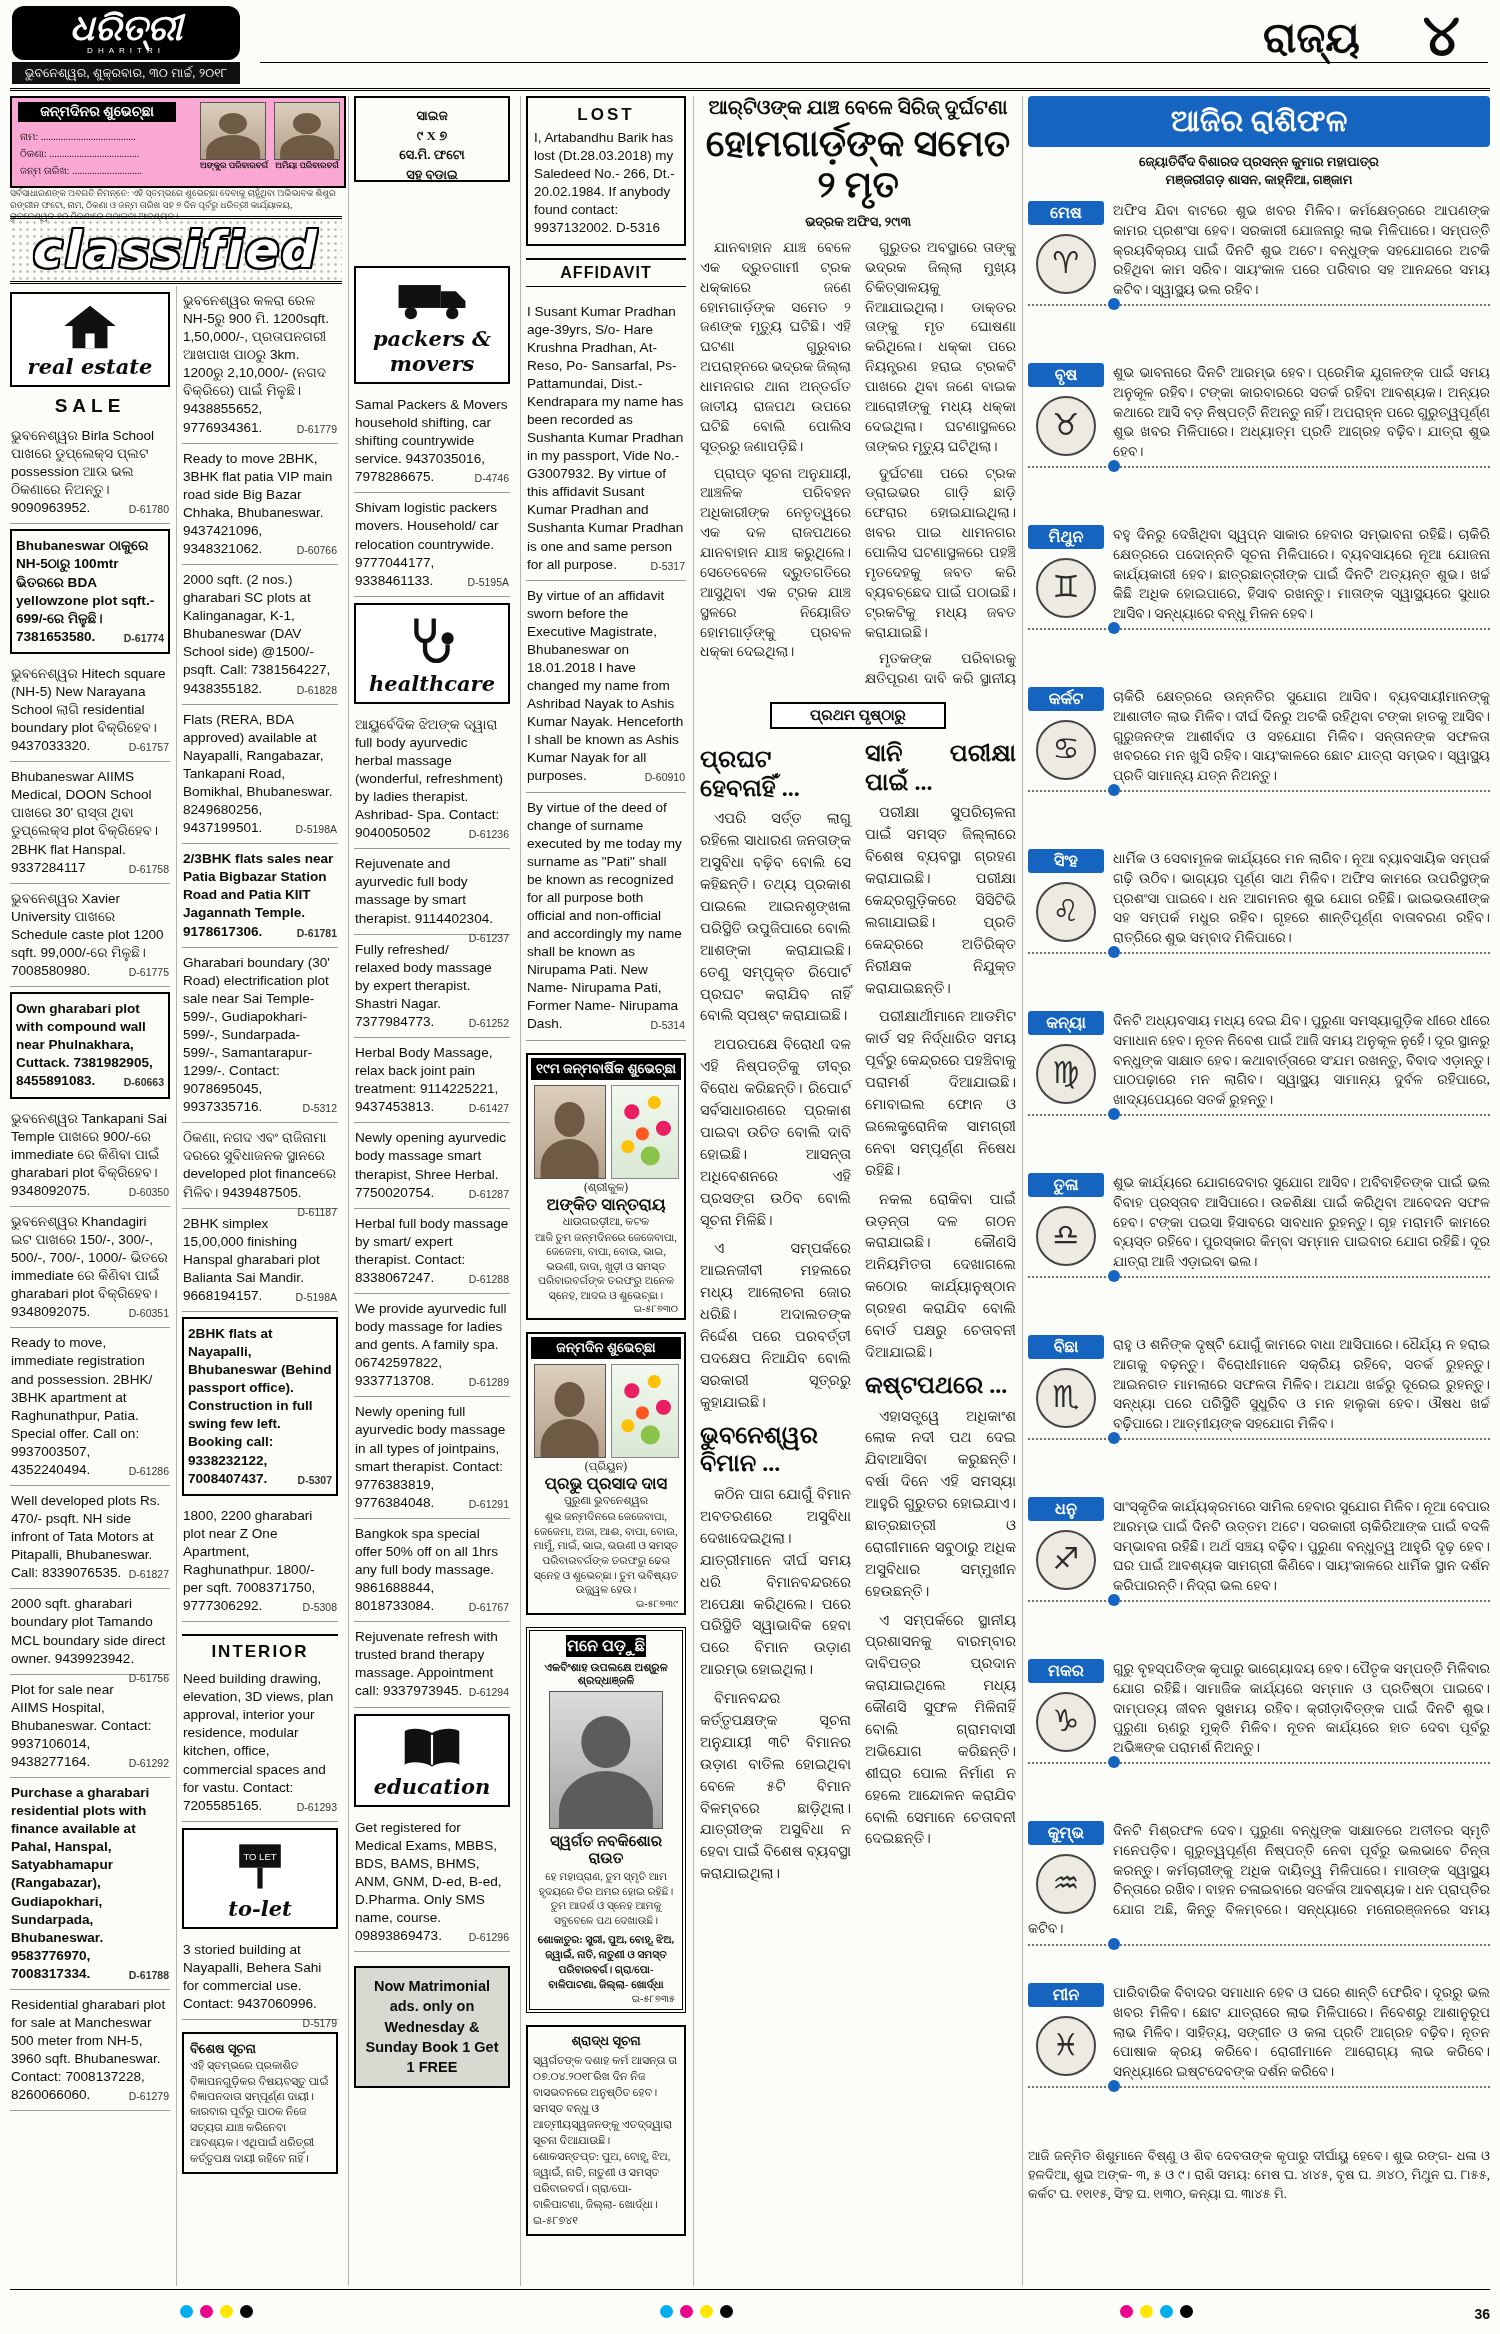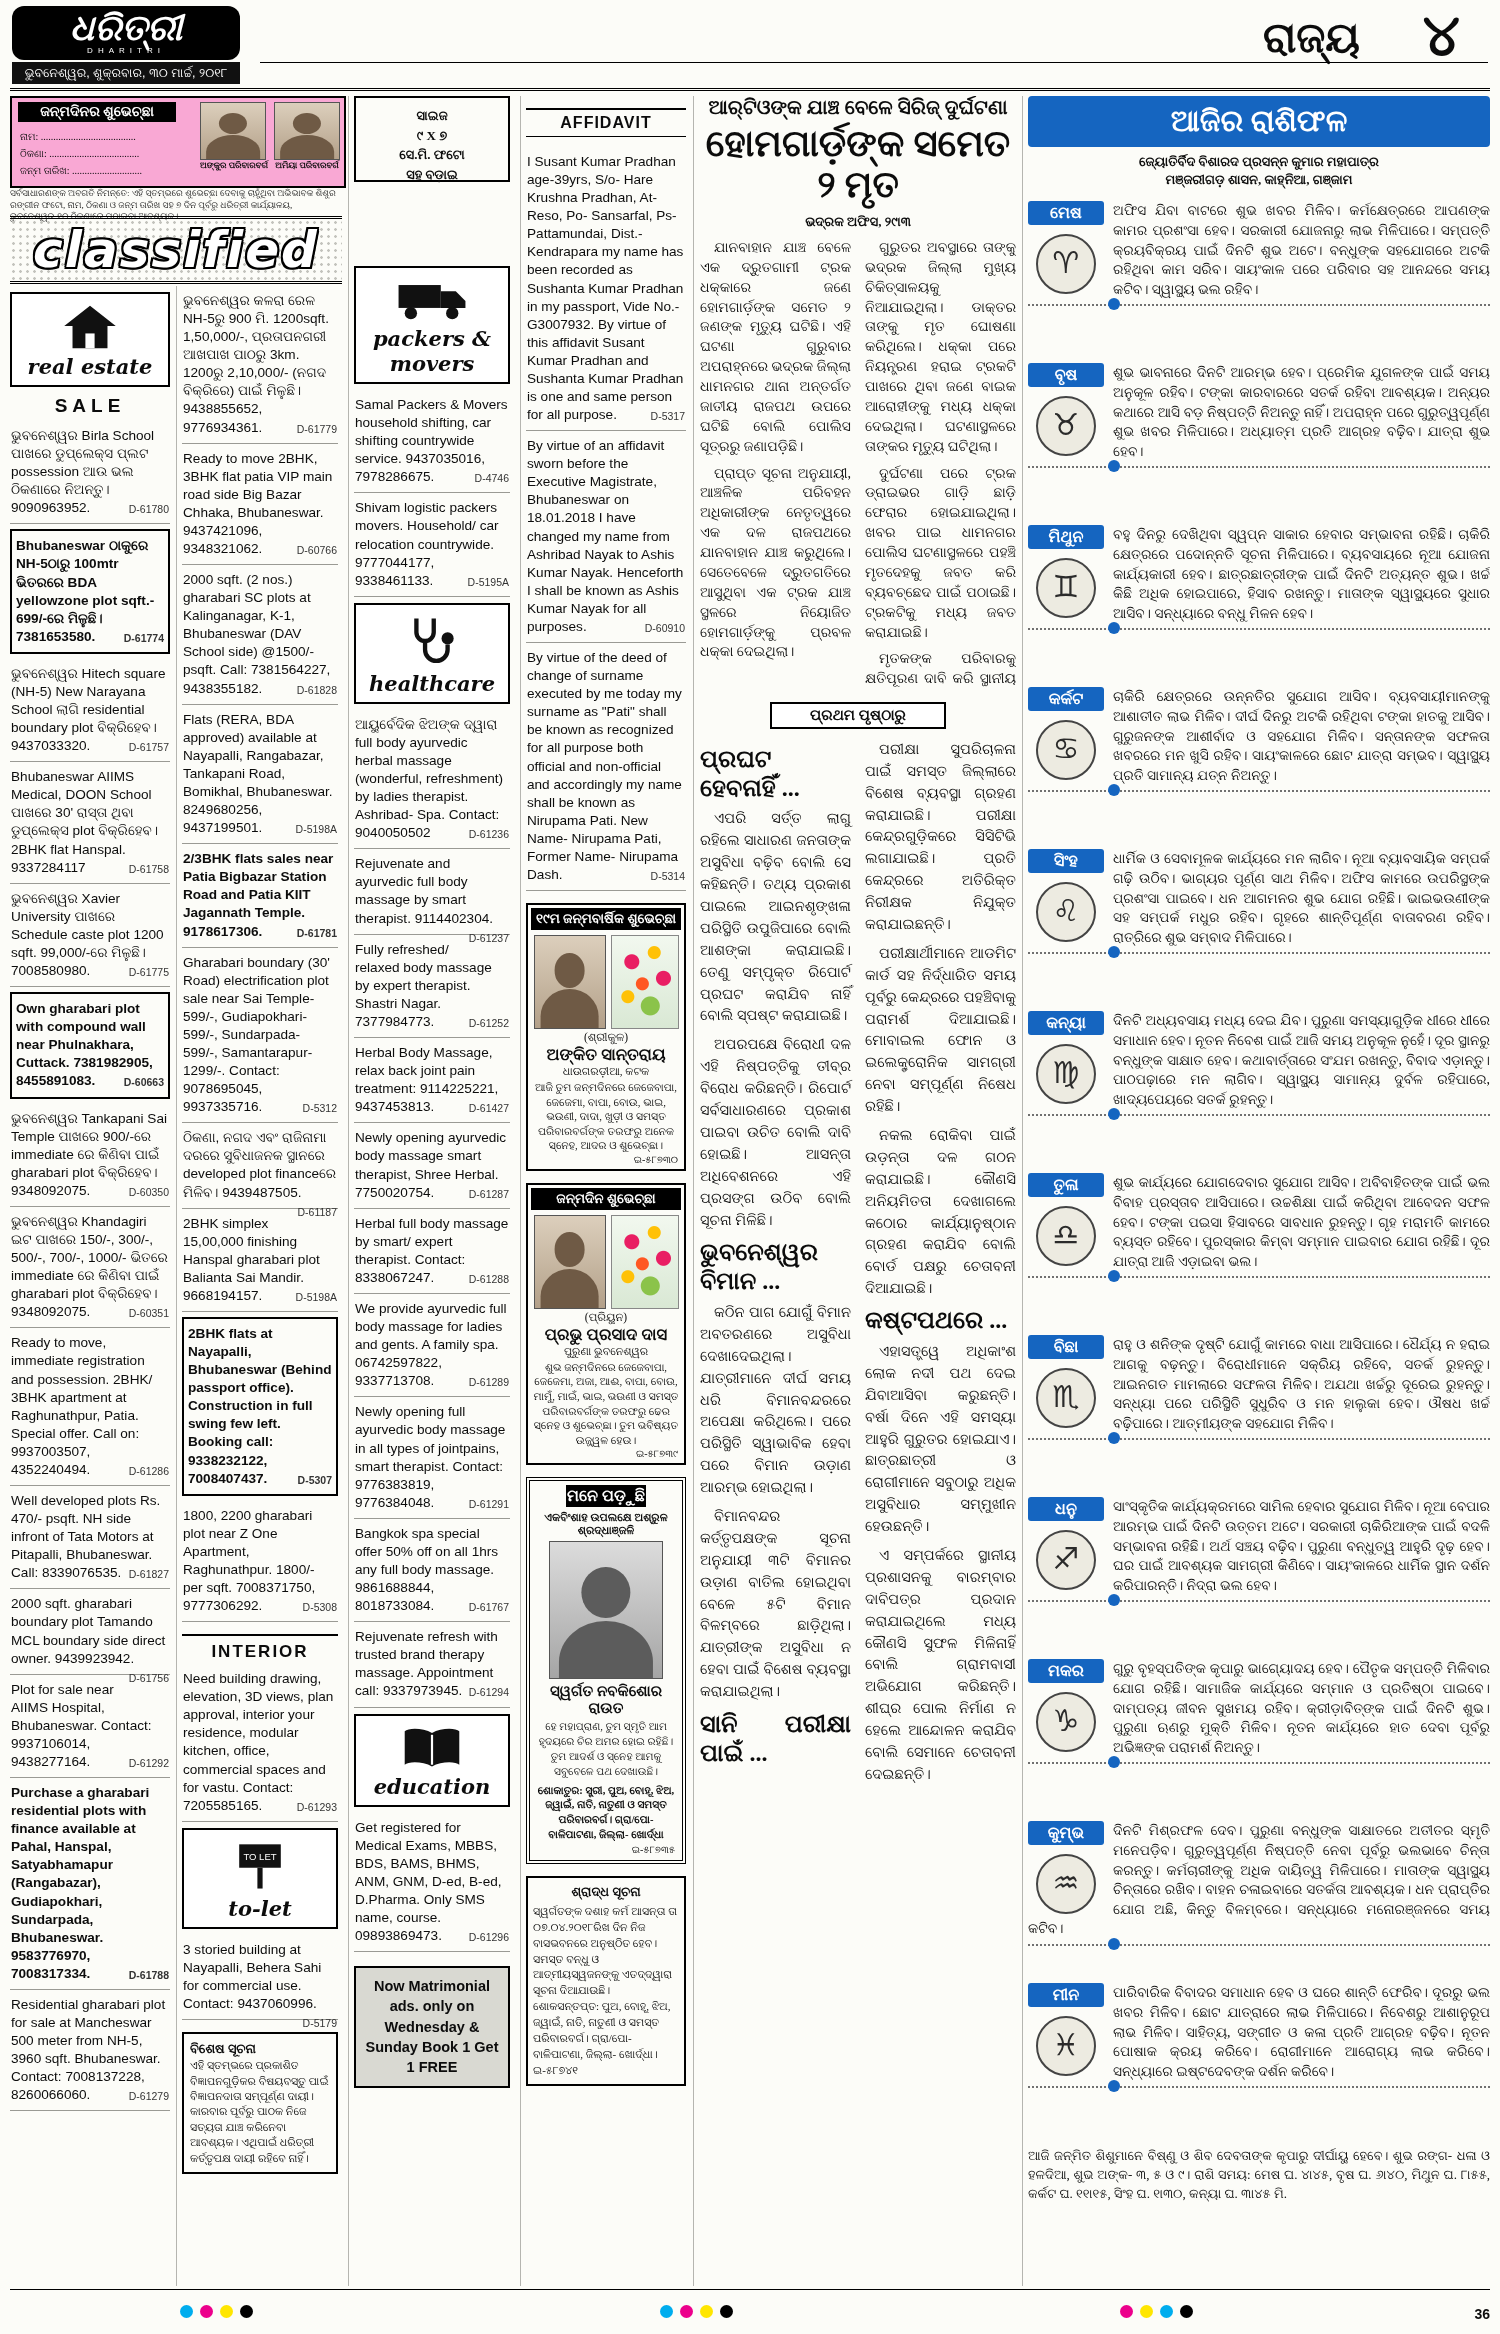--- a/index.html
+++ b/index.html
@@ -448,20 +448,25 @@
 
           <div class="ad">
             <span class="ad-text">Get registered for Medical Exams, MBBS, BDS, BAMS, BHMS, ANM, GNM, D-ed, B-ed, D.Pharma. Only SMS name, course. 09893869473.</span>
             <span class="ad-ref">D-61296</span>
           </div>
         </div>
       <div class="matri-box">Now Matrimonial ads. only on Wednesday &amp; Sunday Book 1 Get 1 FREE</div>
     </div>
 
     <div class="col" id="colD">
+      <div class="lost-box">
+        <div class="lost-title">LOST</div>
+        <span class="ad-text">I, Artabandhu Barik has lost (Dt.28.03.2018) my Saledeed No.- 266, Dt.- 20.02.1984. If anybody found contact: 9937132002.</span>
+        <span class="ad-ref">D-5316</span>
+      </div>
       <div class="affidavit-title">AFFIDAVIT</div>
       <div>
 
           <div class="ad">
             <span class="ad-text">I Susant Kumar Pradhan age-39yrs, S/o- Hare Krushna Pradhan, At- Reso, Po- Sansarfal, Ps- Pattamundai, Dist.- Kendrapara my name has been recorded as Sushanta Kumar Pradhan in my passport, Vide No.- G3007932. By virtue of this affidavit Susant Kumar Pradhan and Sushanta Kumar Pradhan is one and same person for all purpose.</span>
             <span class="ad-ref">D-5317</span>
           </div>
 
           <div class="ad">
             <span class="ad-text">By virtue of an affidavit sworn before the Executive Magistrate, Bhubaneswar on 18.01.2018 I have changed my name from Ashribad Nayak to Ashis Kumar Nayak. Henceforth I shall be known as Ashis Kumar Nayak for all purposes.</span>
@@ -531,20 +536,21 @@
         </div>
 
       <div class="cont-bar">ପ୍ରଥମ ପୃଷ୍ଠାରୁ</div>
       <div class="twocol cont-body">
         <div class="story">
           <div class="story-head">ପ୍ରଘଟ ହେବନାହିଁ ...</div>
           <div>
 
           <p>ଏପରି ସର୍ତ୍ତ ଲାଗୁ ରହିଲେ ସାଧାରଣ ଜନତାଙ୍କ ଅସୁବିଧା ବଢ଼ିବ ବୋଲି ସେ କହିଛନ୍ତି। ତଥ୍ୟ ପ୍ରକାଶ ପାଇଲେ ଆଇନଶୃଙ୍ଖଳା ପରିସ୍ଥିତି ଉପୁଜିପାରେ ବୋଲି ଆଶଙ୍କା କରାଯାଇଛି। ତେଣୁ ସମ୍ପୃକ୍ତ ରିପୋର୍ଟ ପ୍ରଘଟ କରାଯିବ ନାହିଁ ବୋଲି ସ୍ପଷ୍ଟ କରାଯାଇଛି।</p>
               <p>ଅପରପକ୍ଷେ ବିରୋଧୀ ଦଳ ଏହି ନିଷ୍ପତ୍ତିକୁ ତୀବ୍ର ବିରୋଧ କରିଛନ୍ତି। ରିପୋର୍ଟ ସର୍ବସାଧାରଣରେ ପ୍ରକାଶ ପାଇବା ଉଚିତ ବୋଲି ଦାବି ହୋଇଛି। ଆସନ୍ତା ଅଧିବେଶନରେ ଏହି ପ୍ରସଙ୍ଗ ଉଠିବ ବୋଲି ସୂଚନା ମିଳିଛି।</p>
+              <p>ଏ ସମ୍ପର୍କରେ ଆଇନଜୀବୀ ମହଲରେ ମଧ୍ୟ ଆଲୋଚନା ଜୋର ଧରିଛି। ଅଦାଲତଙ୍କ ନିର୍ଦ୍ଦେଶ ପରେ ପରବର୍ତ୍ତୀ ପଦକ୍ଷେପ ନିଆଯିବ ବୋଲି ସରକାରୀ ସୂତ୍ରରୁ କୁହାଯାଇଛି।</p>
             </div>
         </div>
         <div class="story">
           <div class="story-head">ଭୁବନେଶ୍ୱର ବିମାନ ...</div>
           <div>
 
           <p>କଠିନ ପାଗ ଯୋଗୁଁ ବିମାନ ଅବତରଣରେ ଅସୁବିଧା ଦେଖାଦେଇଥିଲା। ଯାତ୍ରୀମାନେ ଦୀର୍ଘ ସମୟ ଧରି ବିମାନବନ୍ଦରରେ ଅପେକ୍ଷା କରିଥିଲେ। ପରେ ପରିସ୍ଥିତି ସ୍ୱାଭାବିକ ହେବା ପରେ ବିମାନ ଉଡ଼ାଣ ଆରମ୍ଭ ହୋଇଥିଲା।</p>
               <p>ବିମାନବନ୍ଦର କର୍ତ୍ତୃପକ୍ଷଙ୍କ ସୂଚନା ଅନୁଯାୟୀ ୩ଟି ବିମାନର ଉଡ଼ାଣ ବାତିଲ ହୋଇଥିବା ବେଳେ ୫ଟି ବିମାନ ବିଳମ୍ବରେ ଛାଡ଼ିଥିଲା। ଯାତ୍ରୀଙ୍କ ଅସୁବିଧା ନ ହେବା ପାଇଁ ବିଶେଷ ବ୍ୟବସ୍ଥା କରାଯାଇଥିଲା।</p>
             </div>
         </div>

